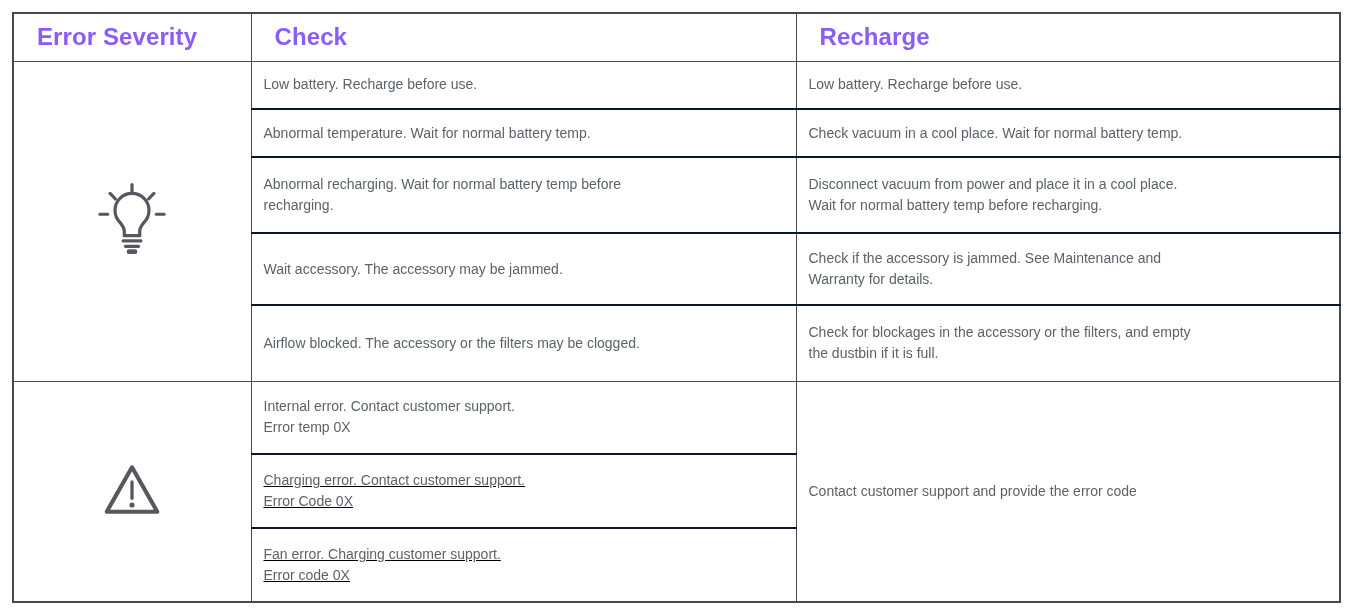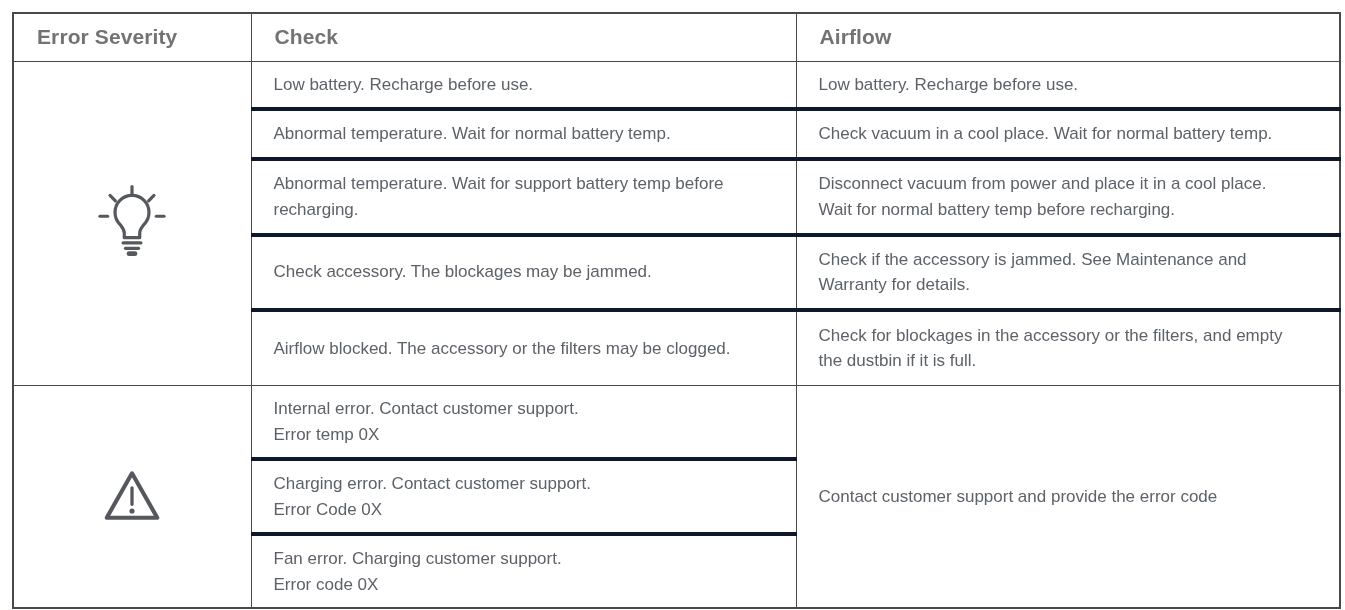--- a/index.html
+++ b/index.html
@@ -26,65 +26,65 @@
 
   th, td {
     border-left: 1.5px solid #47494e;
     border-right: 1.5px solid #47494e;
     vertical-align: middle;
     text-align: left;
   }
   tr.header-row { height: 48px; }
   tr.header-row th {
     border-bottom: 1.5px solid #47494e;
-    font-size: 21px;
+    font-size: 24px;
     font-weight: 600;
-    color: #737373;
+    color: #8b5cf6;
     padding: 0 18px 0 23px;
     letter-spacing: 0.1px;
   }
   td.cell {
-    font-size: 17px;
+    font-size: 14px;
     font-weight: 400;
     color: #5d6268;
     line-height: 1.5;
-    padding: 10px 18px 10px 22px;
+    padding: 10px 18px 10px 12px;
     white-space: pre-line;
   }
   
-  tr.inner-row > td { border-top: 4px solid #0f172a; }
+  tr.inner-row > td { border-top: 2px solid #0f172a; }
   
   tr.group-start > td { border-top: 1.5px solid #47494e; }
 
   td.severity-cell { text-align: center; vertical-align: middle; }
 
   tr.r-48 { height: 48px; }
   tr.r-76 { height: 76px; }
   tr.r-72 { height: 72px; }
   tr.r-73 { height: 73px; }
-  tr.r-74 { height: 74px; }
+  tr.r-74 { height: 74px; text-decoration: underline; }
 
   .icon-svg { display: inline-block; }
 </style>
 </head>
 <body>
 
 <div class="table-wrap">
   <table class="error-table">
     <colgroup>
       <col class="c-severity">
         <col class="c-screen">
         <col class="c-solution">
     </colgroup>
 
     <tbody>
         <tr class="header-row">
       <th>Error Severity</th>
       <th>Check</th>
-      <th>Airflow</th>
+      <th>Recharge</th>
     </tr>
 
     <tr class="group-start r-48">
       <td class="severity-cell" rowspan="5">
         <span class="icon-svg">
           <svg width="76" height="76" viewBox="0 0 64 64" fill="none" stroke="#55585d" stroke-width="2.7" stroke-linecap="round" stroke-linejoin="round">
 
             <line x1="32" y1="3" x2="32" y2="9"></line>
             <line x1="13.5" y1="10.5" x2="18" y2="15"></line>
             <line x1="50.5" y1="10.5" x2="46" y2="15"></line>
@@ -100,27 +100,27 @@
         </span>
       </td>
       <td class="cell">Low battery. Recharge before use.</td>
       <td class="cell">Low battery. Recharge before use.</td>
     </tr>
     <tr class="inner-row r-48">
       <td class="cell">Abnormal temperature. Wait for normal battery temp.</td>
       <td class="cell">Check vacuum in a cool place. Wait for normal battery temp.</td>
     </tr>
     <tr class="inner-row r-76">
-      <td class="cell">Abnormal temperature. Wait for support battery temp before
+      <td class="cell">Abnormal recharging. Wait for normal battery temp before
 recharging.</td>
       <td class="cell">Disconnect vacuum from power and place it in a cool place.
 Wait for normal battery temp before recharging.</td>
     </tr>
     <tr class="inner-row r-72">
-      <td class="cell">Check accessory. The blockages may be jammed.</td>
+      <td class="cell">Wait accessory. The accessory may be jammed.</td>
       <td class="cell">Check if the accessory is jammed. See Maintenance and
 Warranty for details.</td>
     </tr>
     <tr class="inner-row r-76">
       <td class="cell">Airflow blocked. The accessory or the filters may be clogged.</td>
       <td class="cell">Check for blockages in the accessory or the filters, and empty
 the dustbin if it is full.</td>
     </tr>
 
     <tr class="group-start r-73">

